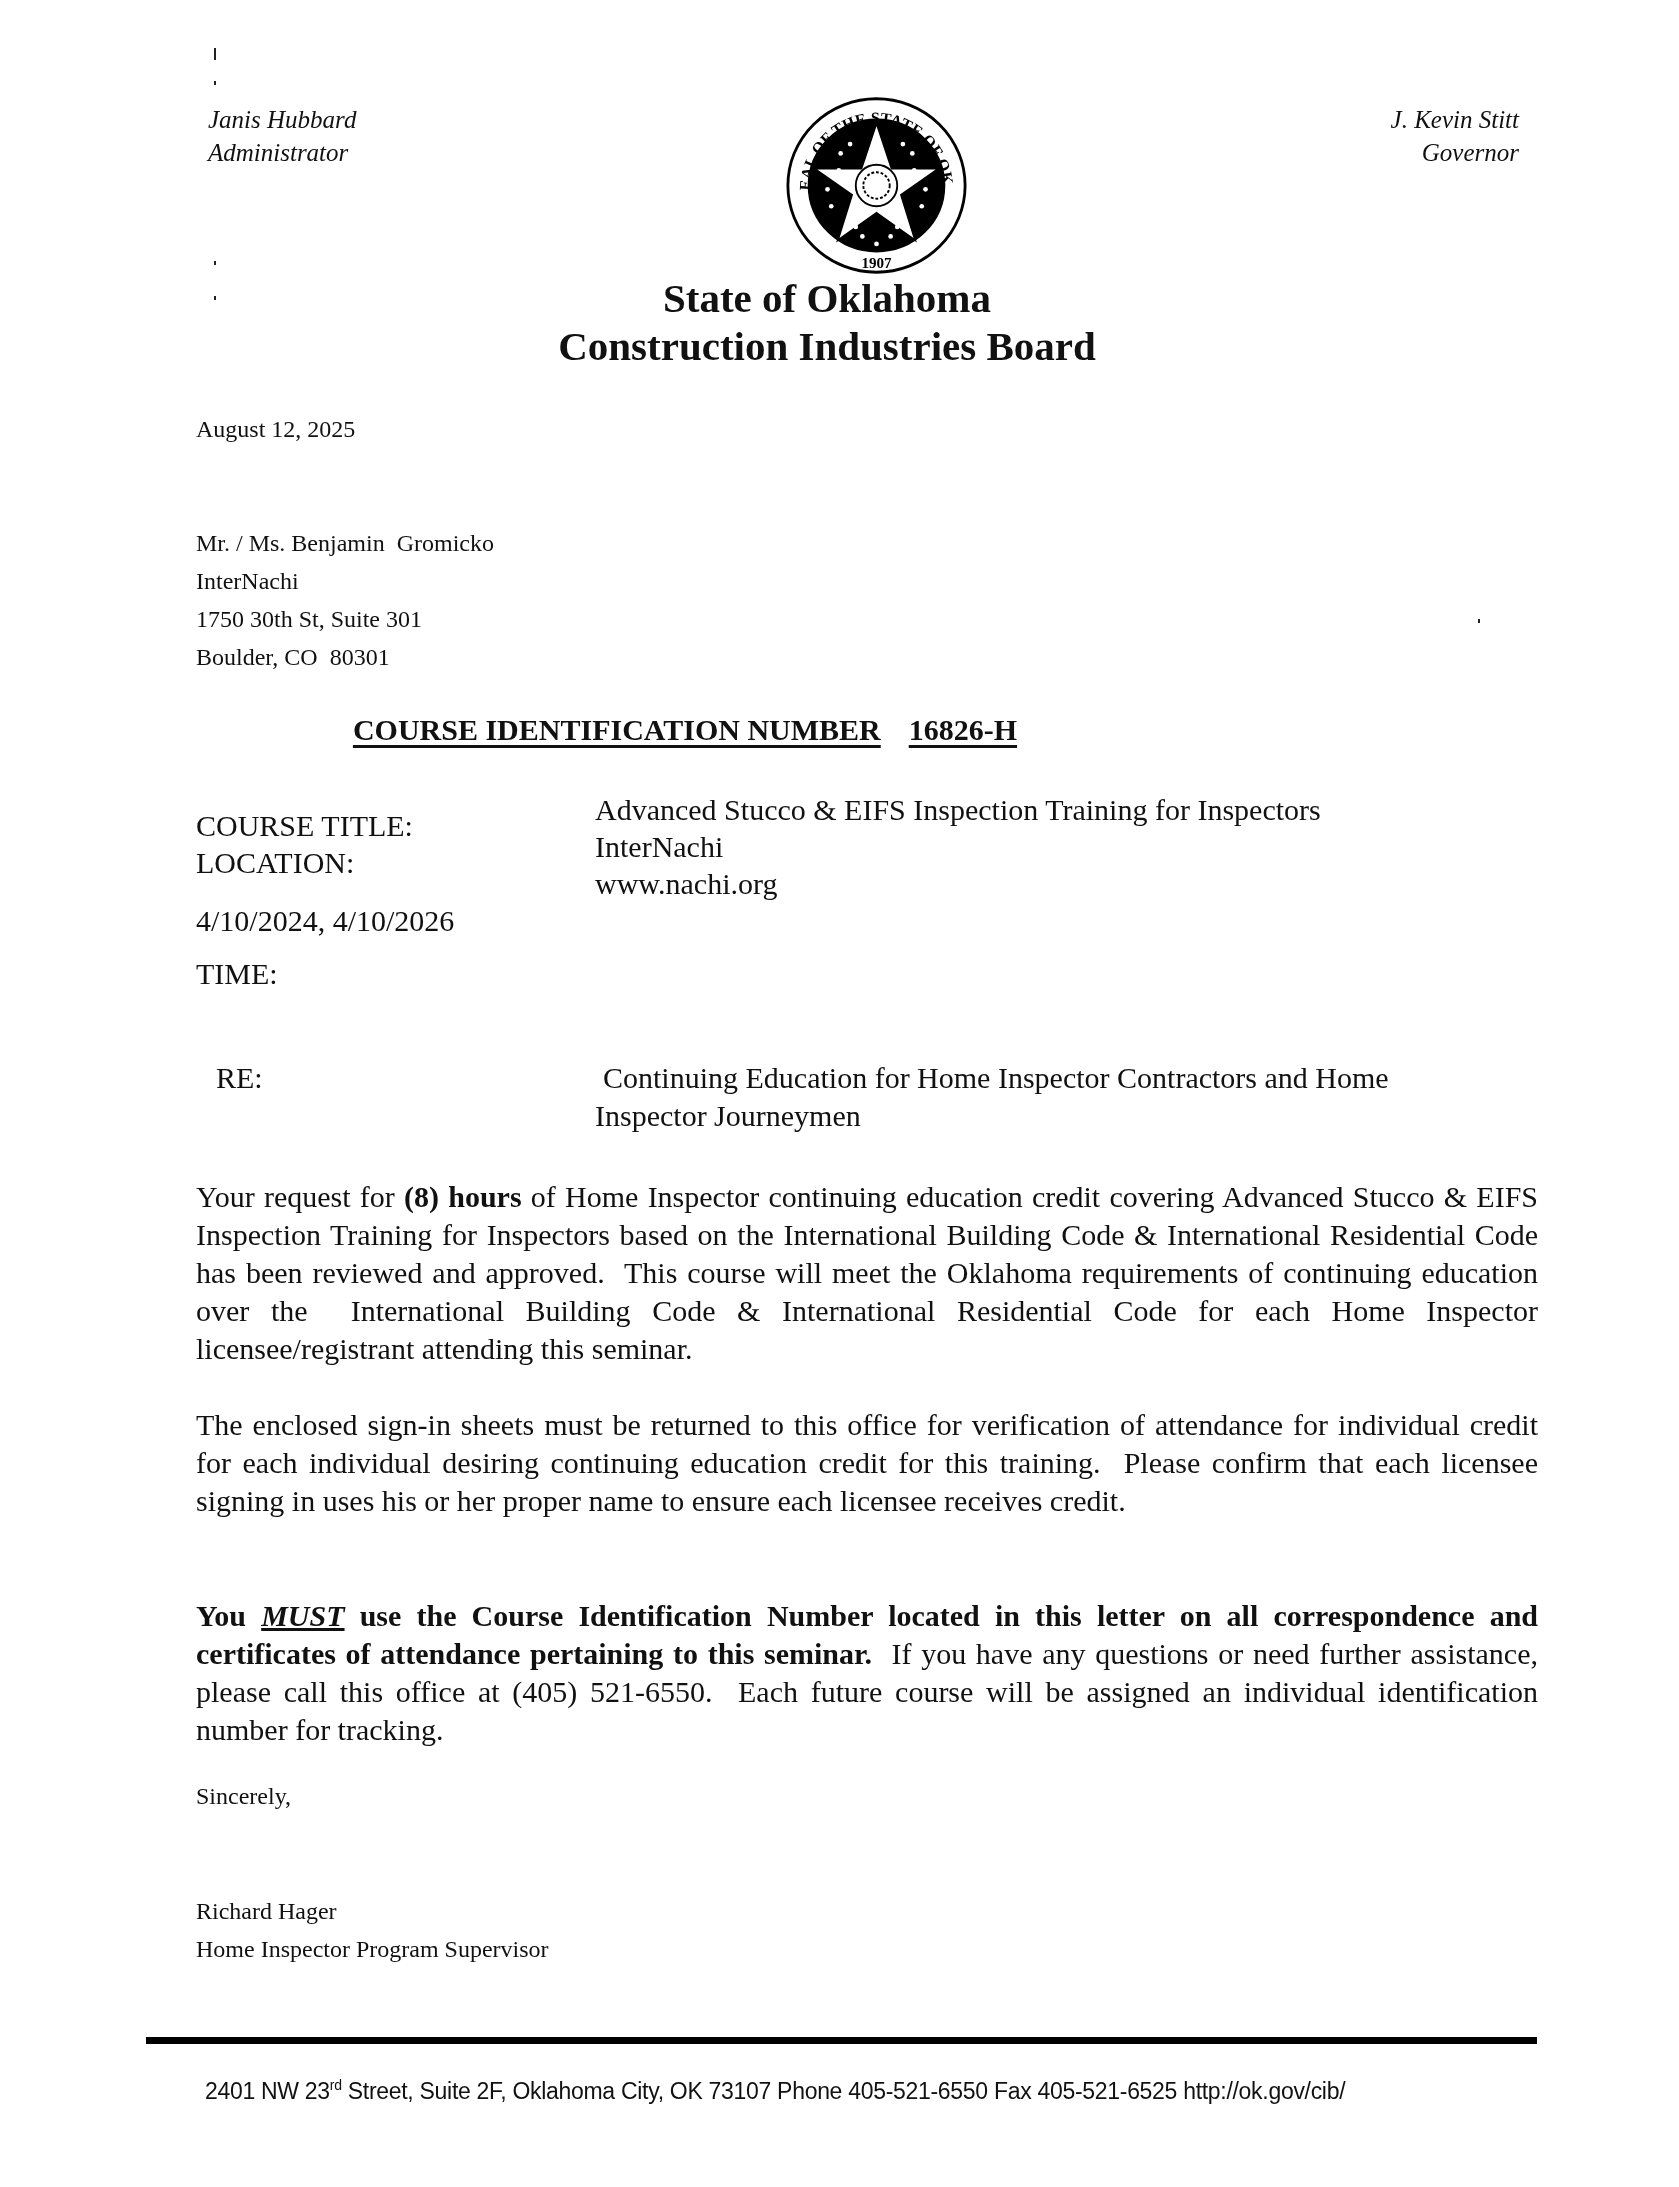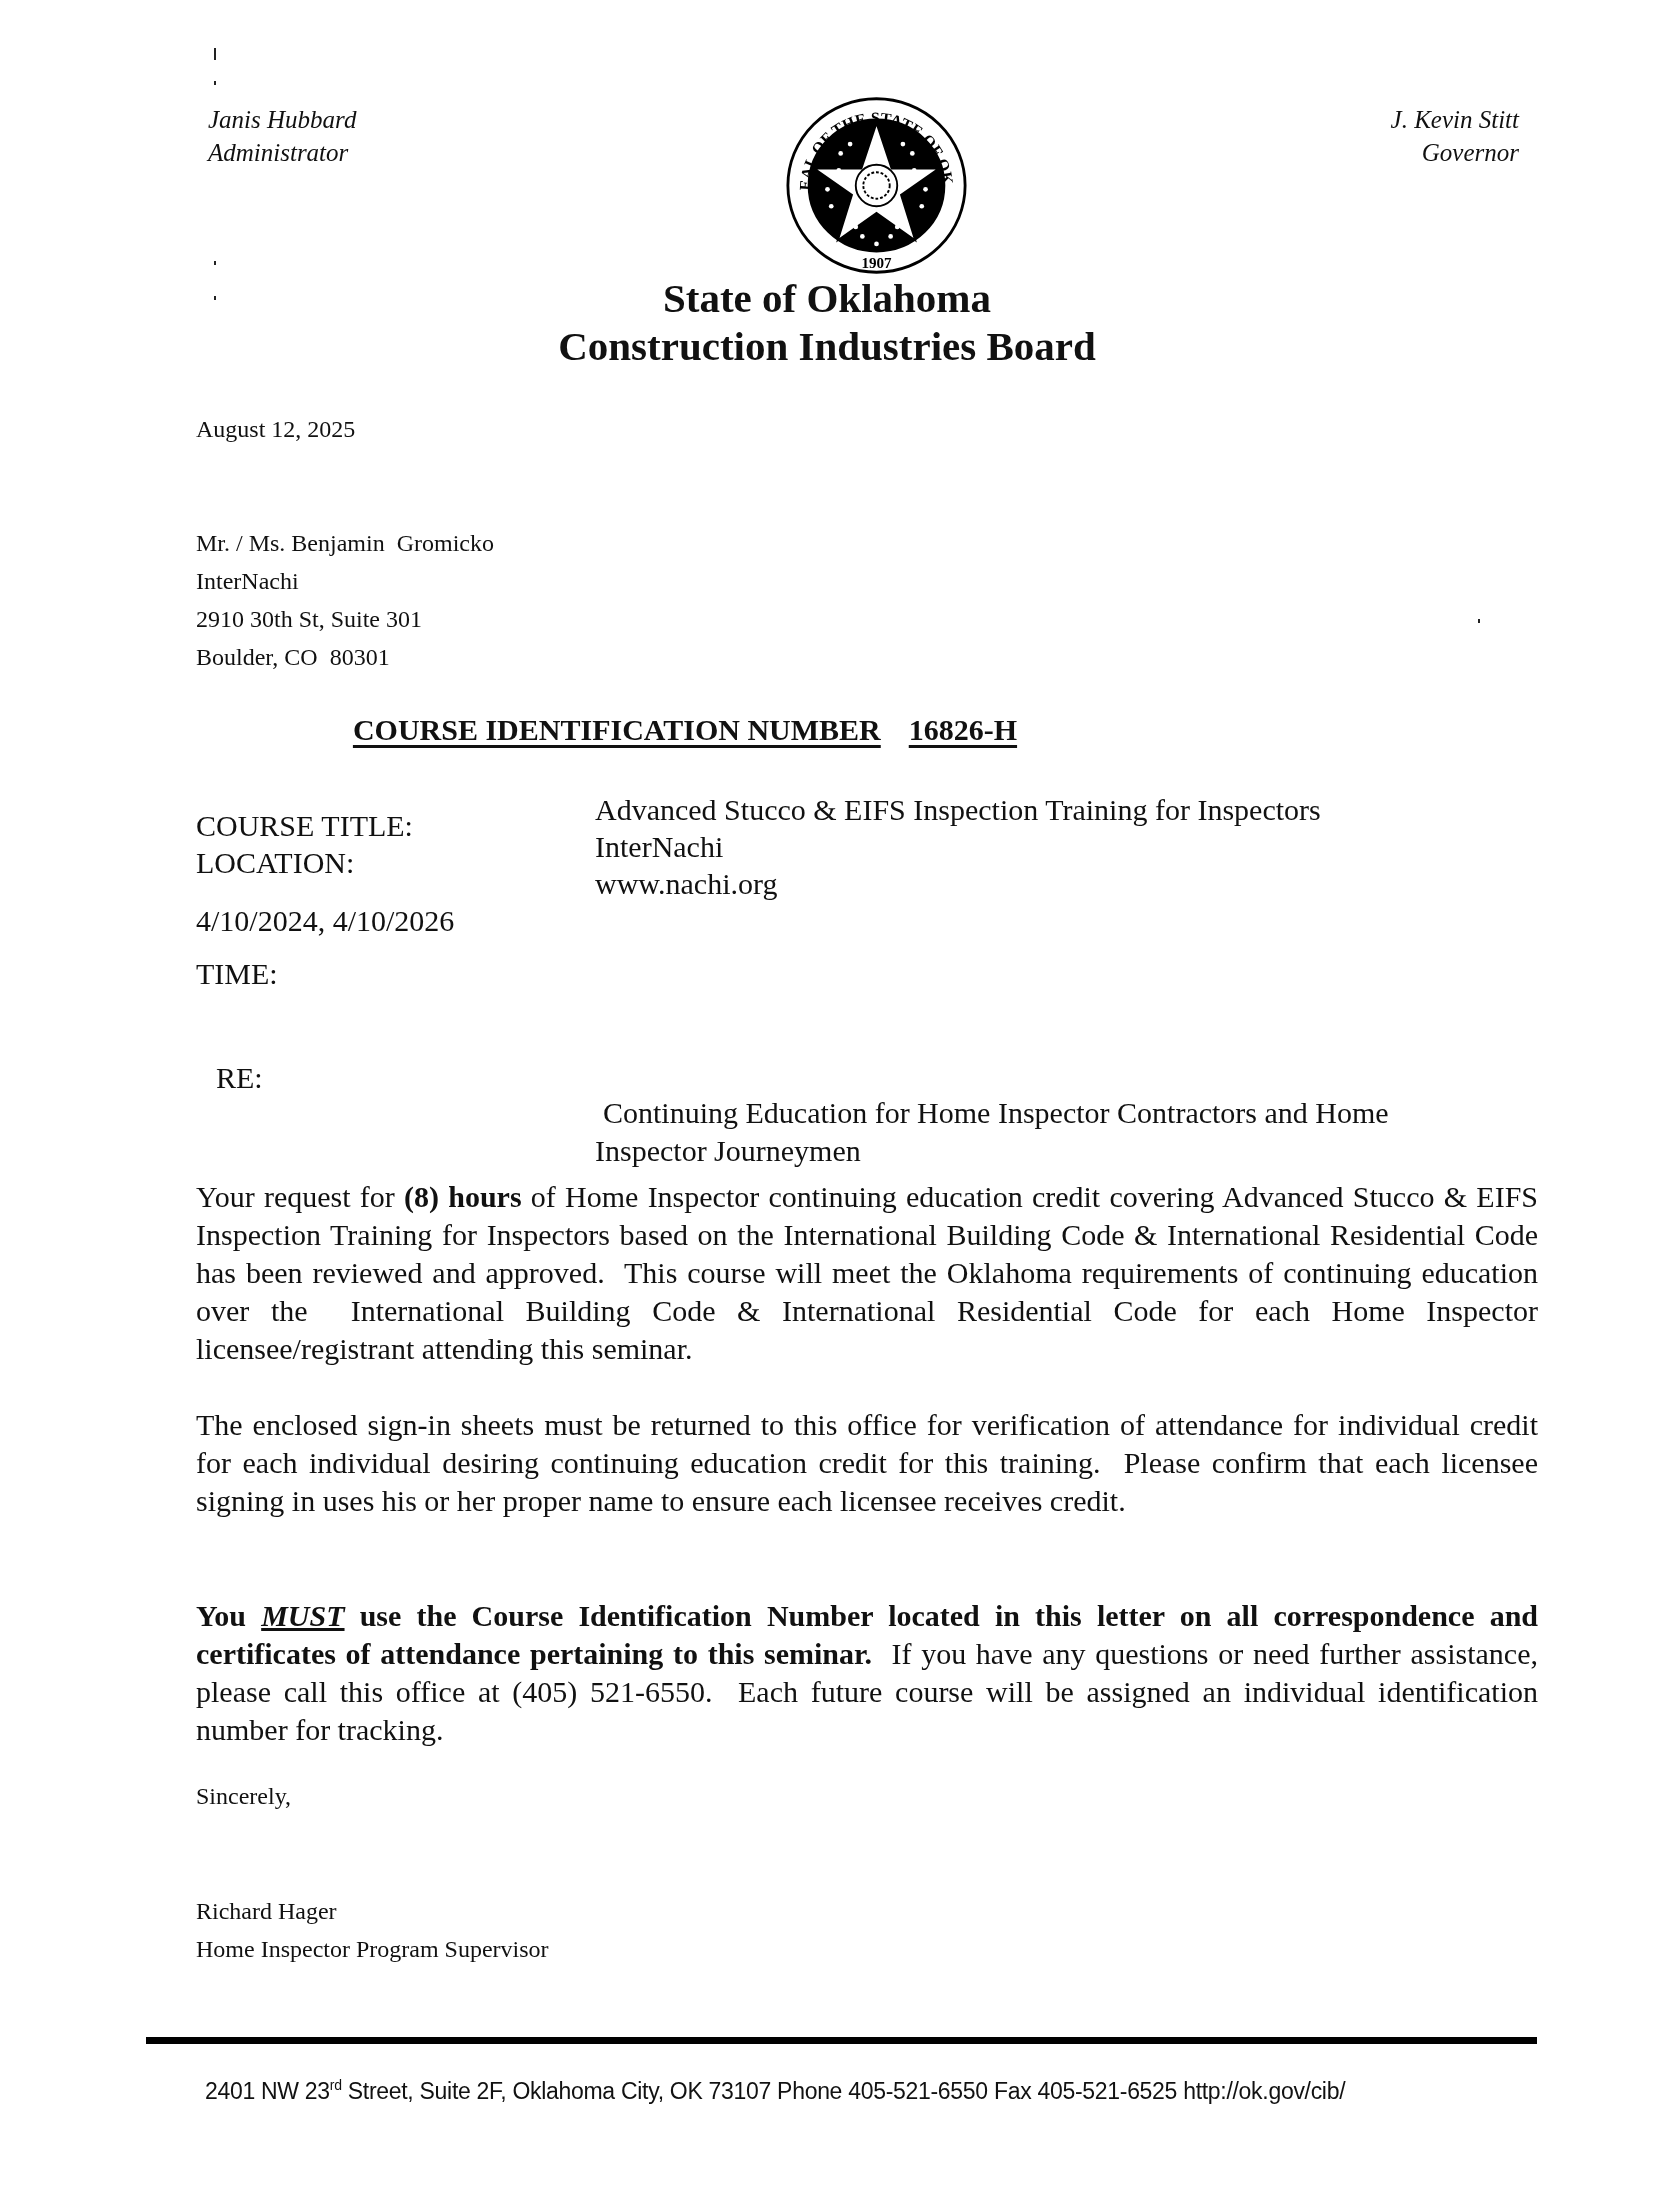--- a/index.html
+++ b/index.html
@@ -20,21 +20,21 @@
   .addr { left: 196px; top: 524px; }
   .cid { left: 0; width: 1370px; text-align: center; top: 713px; font-weight: bold; font-size: 30px; text-decoration: underline; text-decoration-thickness: 3px; text-underline-offset: 5px; }
   .cid .num { margin-left: 28px; }
   .info { left: 196px; top: 791px; width: 1353px; }
   .row { display: flex; height: 37px; line-height: 37px; font-size: 30px; }
   .row .lbl { width: 399px; flex: none; margin-top: 16px; }
   .row .val { flex: 1; }
   .re { left: 196px; top: 1059px; width: 1353px; font-size: 30px; line-height: 38px; }
   .re .lbl { position: absolute; left: 0; top: 0; margin-left: 20px; }
   .re .val { position: absolute; left: 399px; top: 0; width: 955px; }
-  .re .val .l1 { padding-left: 8px; display: block; margin-top: 35px; }
+  .re .val .l1 { padding-left: 8px; display: block; }
   .para { left: 196px; width: 1342px; text-align: justify; font-size: 30px; line-height: 38px; }
   .p1 { top: 1178px; }
   .p2 { top: 1406px; }
   .p3 { top: 1597px; }
   .must { font-style: italic; text-decoration: underline; }
   .closing { left: 196px; top: 1777px; }
   .sig { left: 196px; top: 1892px; }
   .rule { left: 146px; top: 2037px; width: 1391px; height: 7px; background: #000000; }
   .footer { left: 205px; top: 2070px; font-family: "Liberation Sans", "DejaVu Sans", sans-serif; font-size: 23px; line-height: 30px; letter-spacing: -0.3px; }
   .footer sup { font-size: 14px; }
@@ -92,21 +92,21 @@
 </div>
 
 <div class="abs title title1">State of Oklahoma</div>
 <div class="abs title title2">Construction Industries Board</div>
 
 <div class="abs text date">August 12, 2025</div>
 
 <div class="abs text addr">
   <div style="white-space:pre;">Mr. / Ms. Benjamin  Gromicko</div>
   <div>InterNachi</div>
-  <div>2910 30th St, Suite 301</div>
+  <div>1750 30th St, Suite 301</div>
   <div style="white-space:pre;">Boulder, CO  80301</div>
 </div>
 
 <div class="abs cid">
   <span>COURSE IDENTIFICATION NUMBER</span><span class="num">16826-H</span>
 </div>
 
 <div class="abs info">
   <div class="row">
     <span class="lbl">COURSE TITLE:</span>

